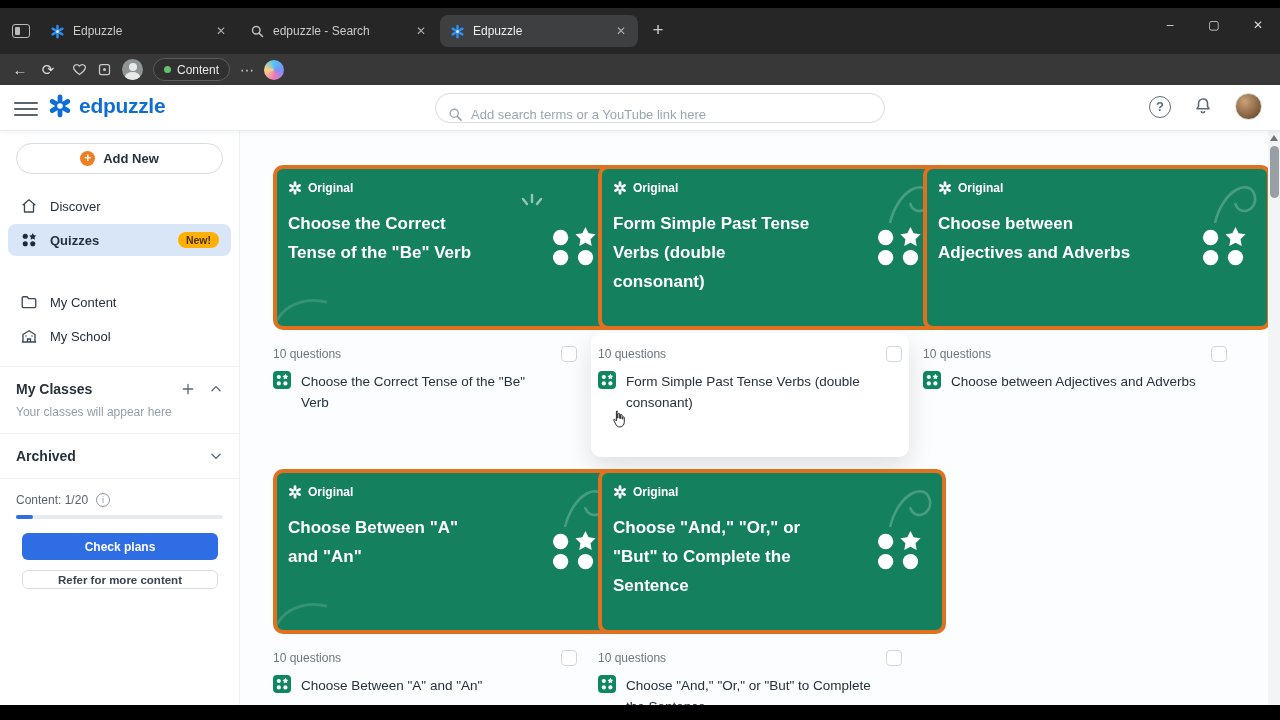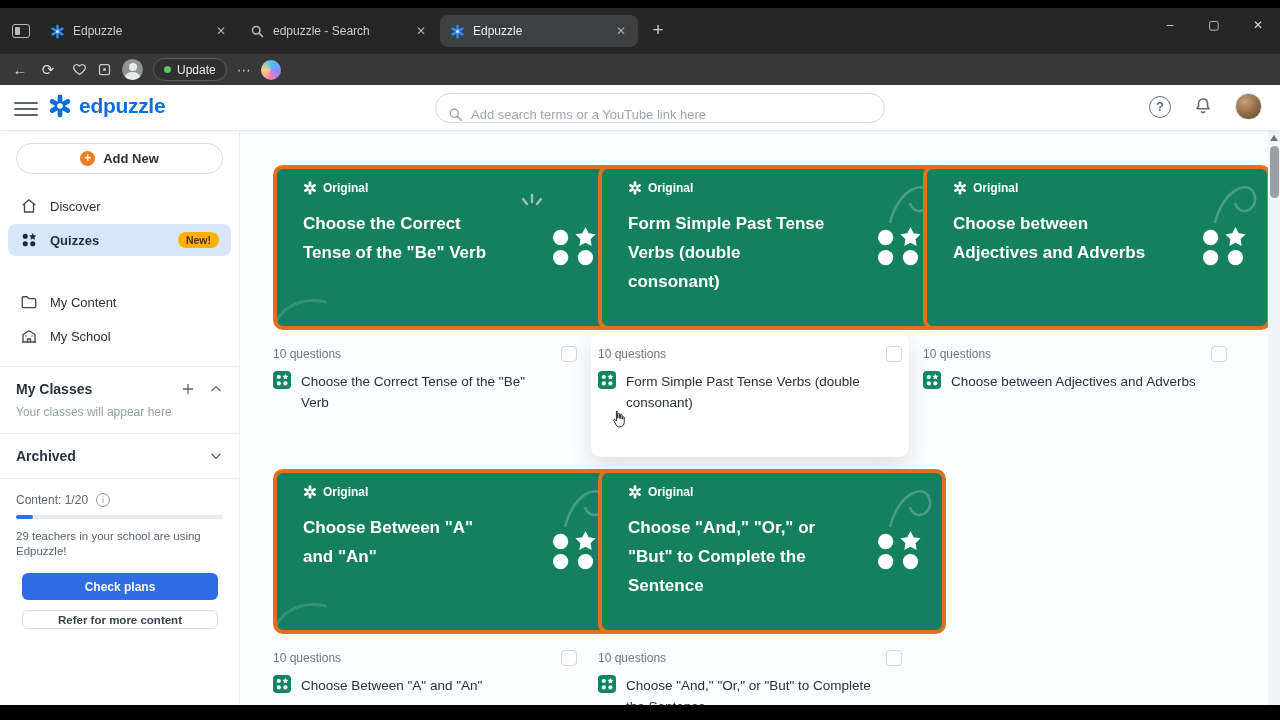--- a/index.html
+++ b/index.html
@@ -67,21 +67,21 @@
   .progress .fill { position:absolute; left:0; top:0; height:4px; width:8%; border-radius:2px; background:#2e6de3; }
   .teachers { font-size:11.5px; color:#5a6570; margin:10px 16px 0; line-height:15px; }
   .btn-primary { margin:14px 22px 0; height:27px; background:#2e6de3; color:#fff; border:none; border-radius:6px; font-size:12px; font-weight:bold; width:196px; font-family:"Liberation Sans",sans-serif; }
   .btn-secondary { margin:10px 22px 0; height:19px; background:#fff; color:#39444f; border:1px solid #d6dce1; border-radius:6px; font-size:11.5px; font-weight:bold; width:196px; font-family:"Liberation Sans",sans-serif; }
 
   
   .main { position:absolute; top:46px; left:240px; width:1028px; height:574px; background:#fcfdfe; overflow:hidden; }
   .cards-row { position:absolute; left:33px; display:flex; gap:21px; }
   .row1 { top:34px; } .row2 { top:338px; }
   .cell { width:304px; }
-  .quiz-card { position:relative; width:348px; height:165px; background:#15805e; border:4px solid #e0711f; border-radius:10px; padding:10px 26px; overflow:hidden; }
+  .quiz-card { position:relative; width:348px; height:165px; background:#15805e; border:4px solid #e0711f; border-radius:10px; padding:10px 11px; overflow:hidden; }
   .badge { display:flex; align-items:center; gap:6px; color:#fff; font-size:12px; font-weight:bold; margin-top:2px; }
   .card-title { margin-top:14px; color:#fff; font-size:17px; font-weight:bold; line-height:29px; width:205px; }
   .quiz-icon { position:absolute; right:16px; top:50%; transform:translateY(-50%); }
   .doodle { position:absolute; right:4px; top:2px; opacity:.9; }
   .doodle2 { position:absolute; left:-8px; bottom:-12px; }
   .sparkle { position:absolute; right:72px; top:24px; }
   .meta .q-row { display:flex; align-items:center; justify-content:space-between; margin-top:16px; }
   .questions { font-size:12px; color:#6b7680; }
   .checkbox { width:16px; height:16px; border:1.5px solid #cfd6dc; border-radius:4px; background:#fff; }
   .list-row { display:flex; align-items:flex-start; gap:10px; margin-top:9px; }
@@ -156,21 +156,21 @@
       <svg width="15" height="15" viewBox="0 0 24 24">
           <path d="M12 20s-7-4.5-9-9c-1.4-3.2 1-7 4.6-7C10 4 12 6.5 12 6.5S14 4 16.4 4C20 4 22.4 7.8 21 11c-2 4.5-9 9-9 9z" fill="none" stroke="#c9c9c9" stroke-width="2"></path>
         </svg>
       <svg width="15" height="15" viewBox="0 0 24 24">
           <rect x="4" y="4" width="16" height="16" rx="3" fill="none" stroke="#c9c9c9" stroke-width="2"></rect>
           <circle cx="12" cy="12" r="2.4" fill="#c9c9c9"></circle>
         </svg>
       <div class="browser-avatar"></div>
       <div class="update-pill">
         <span class="update-dot"></span>
-        <span>Update</span>
+        <span>Content</span>
       </div>
       <span class="tb-icon">⋯</span>
       <div class="copilot"></div>
     </div>
   </div>
 
   <div class="app">
 
     <div class="app-header">
       <div class="hamburger">
@@ -278,21 +278,20 @@
 
       <div class="side-div"></div>
 
       <div class="content-row">
         <span>Content: 1/20</span>
         <span class="info-i">i</span>
       </div>
       <div class="progress">
           <div class="fill"></div>
         </div>
-      <div class="teachers">29 teachers in your school are using Edpuzzle!</div>
 
       <button class="btn-primary">Check plans</button>
       <button class="btn-secondary">Refer for more content</button>
     </div>
 
     <div class="main">
 
       <div class="cards-row row1">
 
         <div class="cell">

